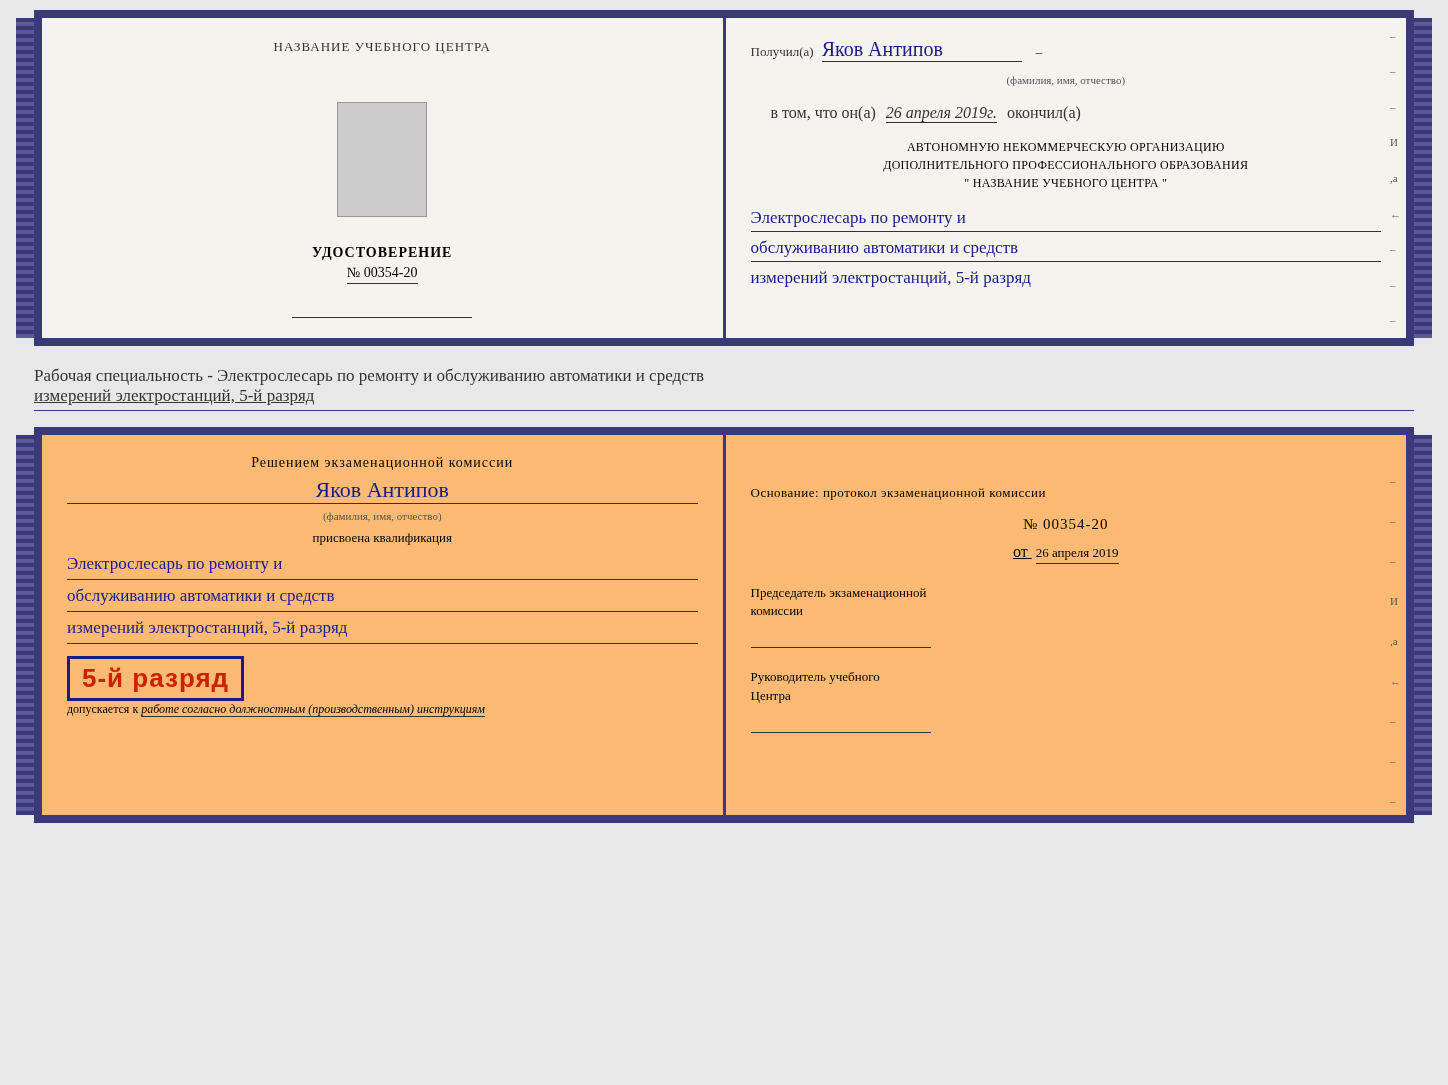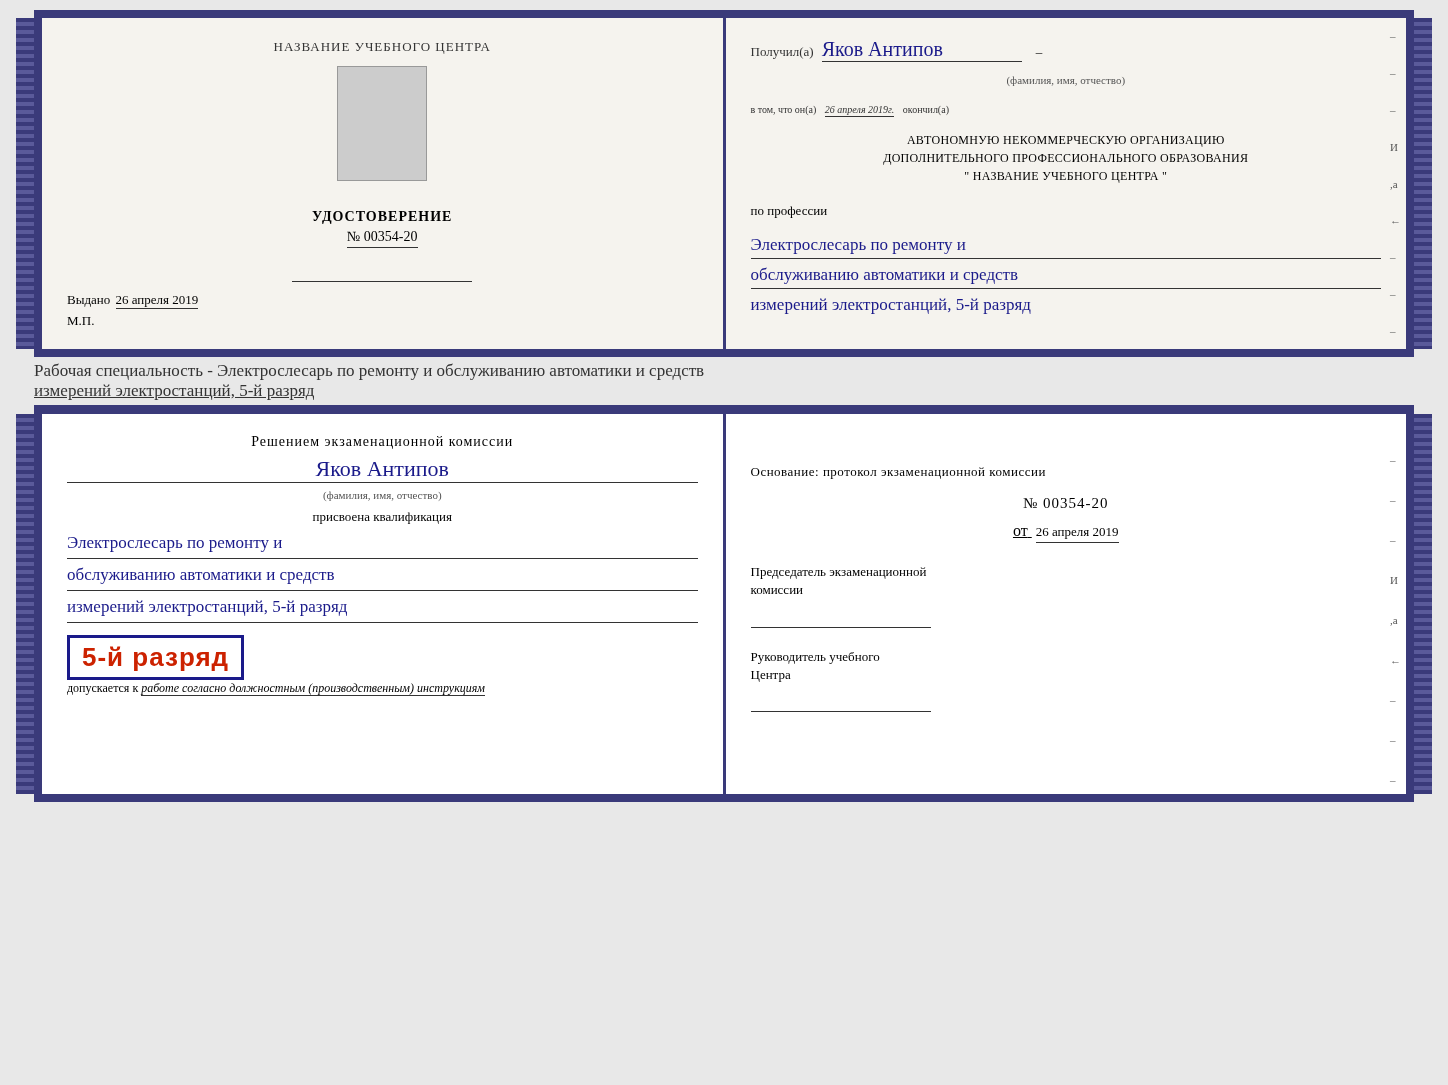--- a/index.html
+++ b/index.html
@@ -11,21 +11,21 @@
       display: flex;
       flex-direction: column;
       align-items: center;
       padding: 10px;
     }
 
     .document-container {
       width: 1380px;
       display: flex;
       flex-direction: column;
-      gap: 0;
+      gap: 16px;
     }
 
     
     .certificate-book {
       display: flex;
       width: 100%;
       border: 8px solid #3a3a7a;
       background: #f5f3ee;
       position: relative;
     }
@@ -136,23 +136,24 @@
 
     .fio-label {
       font-size: 11px;
       color: #555;
       text-align: center;
       display: block;
       margin-top: 2px;
     }
 
     .vtom-line {
-      font-size: 10px;
+      font-size: 16px;
       color: #333;
       margin-top: 8px;
+      margin-left: 20px;
     }
 
     .date-italic {
       font-style: italic;
       border-bottom: 1px solid #333;
       padding-bottom: 1px;
     }
 
     .org-block {
       font-size: 12px;
@@ -198,21 +199,21 @@
       padding: 4px 0;
       border-bottom: 1px solid #3a3a7a;
       width: 100%;
     }
 
     
     .bottom-book {
       display: flex;
       width: 100%;
       border: 8px solid #3a3a7a;
-      background: #ffffff;
+      background: #fdba74;
       position: relative;
       justify-content: space-between;
     }
 
     .bottom-left, .bottom-right {
       flex: 1;
       padding: 20px 25px;
       position: relative;
       min-height: 380px;
     }
@@ -381,27 +382,20 @@
         <div class="photo-placeholder"></div>
 
         <div class="udostoverenie-section">
           <div class="udostoverenie-title">УДОСТОВЕРЕНИЕ</div>
           <div class="udostoverenie-number">№ 00354-20</div>
         </div>
 
         <div style="border-bottom:1px solid #333; width:180px; margin-top:15px;"></div>
       </div>
 
-      <div style="align-self:flex-start; width:100%;">
-        <div class="vydano-section">
-          <span>Выдано</span>
-          <span style="border-bottom:1px solid #333; padding-bottom:1px; margin-left:2px;">26 апреля 2019</span>
-        </div>
-        <div class="mp-section">М.П.</div>
-      </div>
     </div>
 
     <div class="cert-right">
       <div style="display:flex; align-items:baseline; gap:8px; flex-wrap:wrap;">
         <span class="poluchil-line">Получил(а)</span>
         <span>
           <span class="poluchil-name">Яков Антипов</span>
           <span style="margin-left:10px; font-size:13px;">–</span>
         </span>
       </div>
@@ -412,21 +406,20 @@
         <span class="date-italic" style="margin: 0 6px;">26 апреля 2019г.</span>
         <span>окончил(а)</span>
       </div>
 
       <div class="org-block">
         <div>АВТОНОМНУЮ НЕКОММЕРЧЕСКУЮ ОРГАНИЗАЦИЮ</div>
         <div>ДОПОЛНИТЕЛЬНОГО ПРОФЕССИОНАЛЬНОГО ОБРАЗОВАНИЯ</div>
         <div>"   НАЗВАНИЕ УЧЕБНОГО ЦЕНТРА   "</div>
       </div>
 
-      <div class="po-professii">по профессии</div>
 
       <div>
         <span class="profession-handwritten">Электрослесарь по ремонту и</span>
         <span class="profession-handwritten">обслуживанию автоматики и средств</span>
         <span class="profession-handwritten" style="border-bottom:none;">измерений электростанций, 5-й разряд</span>
       </div>
 
       <div class="right-deco">
         <span>–</span>
           <span>–</span>

